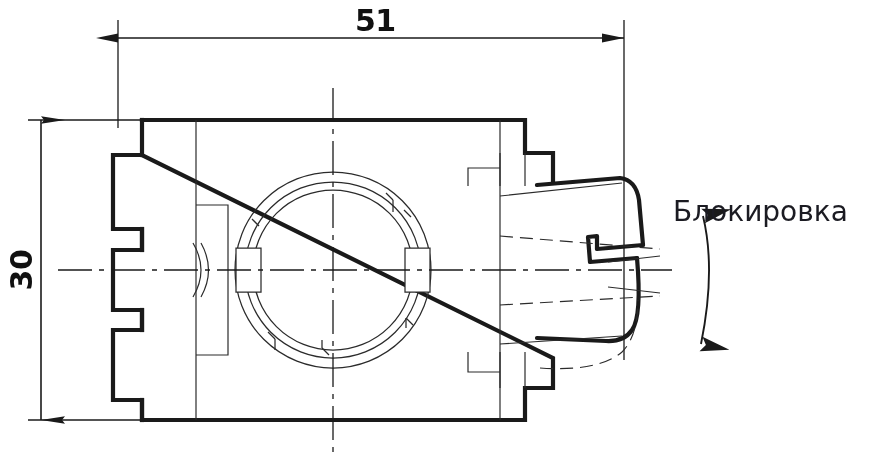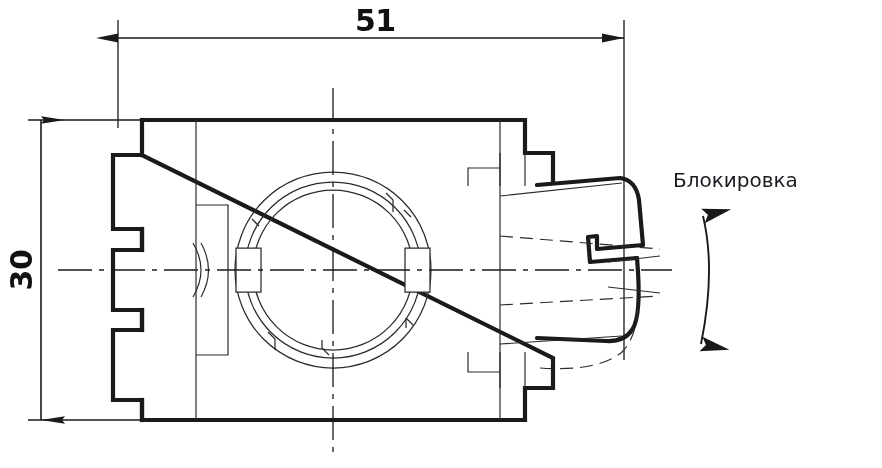--- a/index.html
+++ b/index.html
@@ -46,24 +46,25 @@
     letter-spacing: -0.5px;
     transform: rotate(-90deg);
     transform-origin: 50% 50%;
     width: 60px;
     text-align: center;
   }
   .callout-text {
     position: absolute;
     font-family: "DejaVu Sans", "Liberation Sans", sans-serif;
     font-weight: 400;
-    font-size: 20px;
+    font-size: 28px;
     color: #1b1b22;
     white-space: nowrap;
     line-height: 1;
+    margin-top: 28px;
   }
   #label-lock {
     left: 673px;
     top: 170px;
   }
   #label-unlock {
     left: 668px;
     top: 367px;
   }
 </style>

